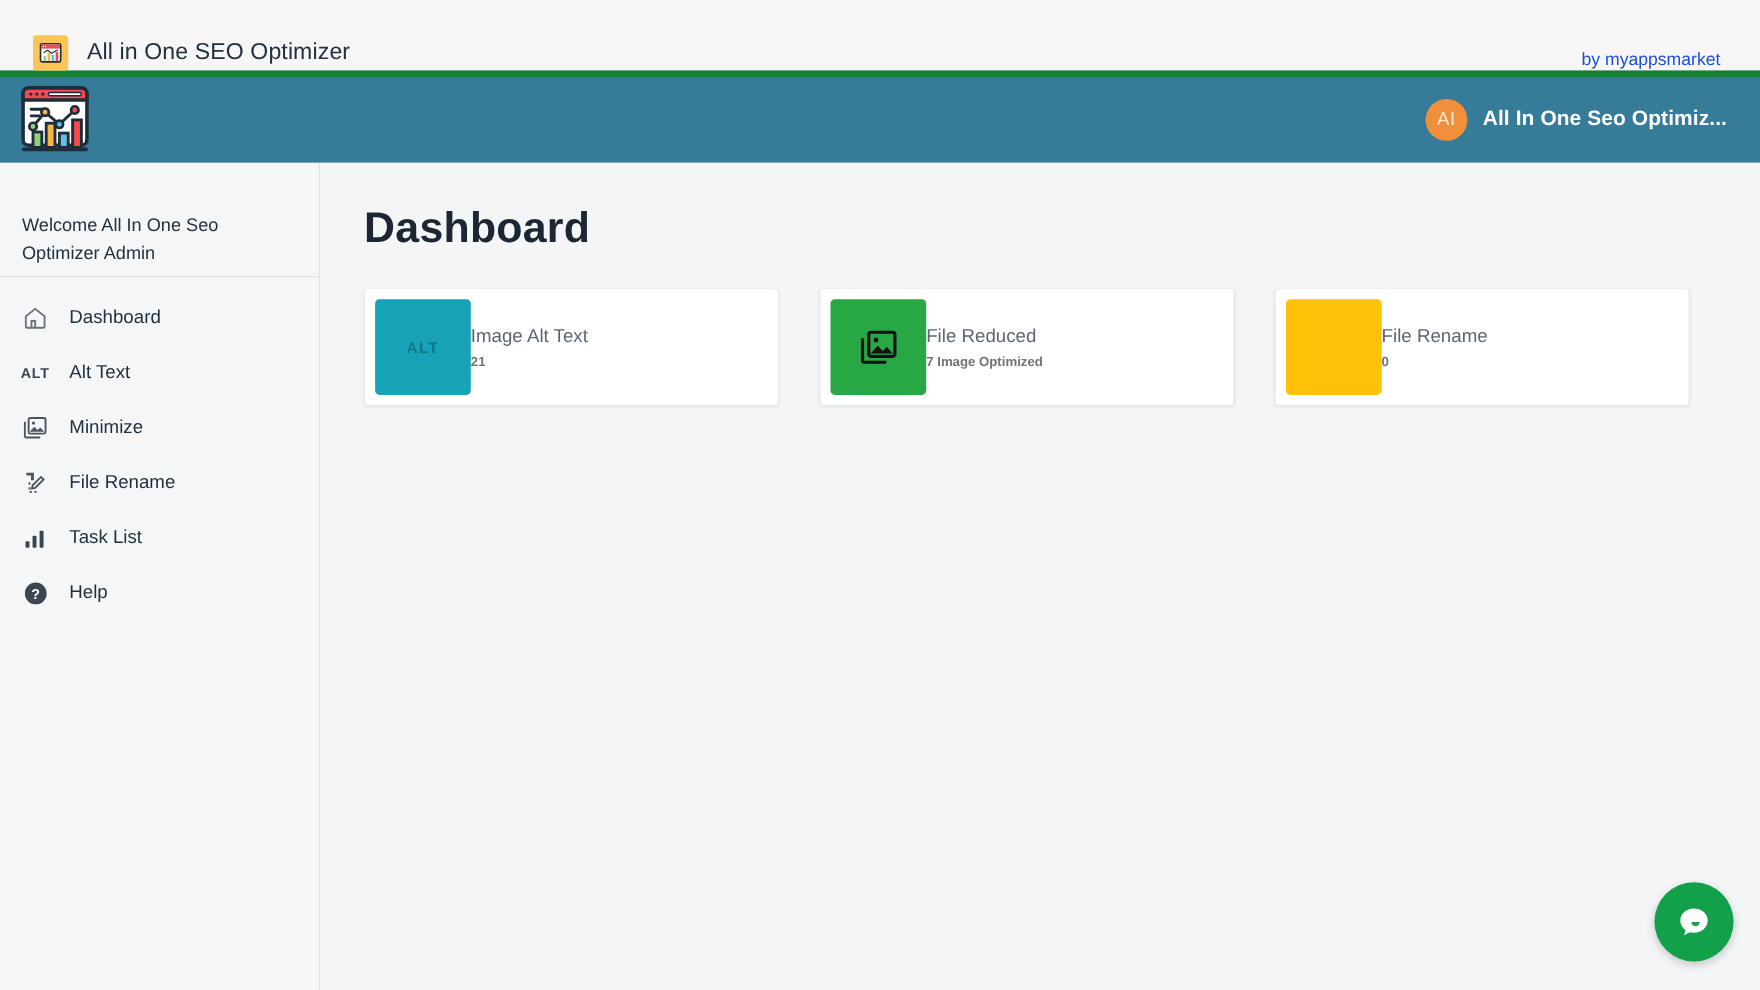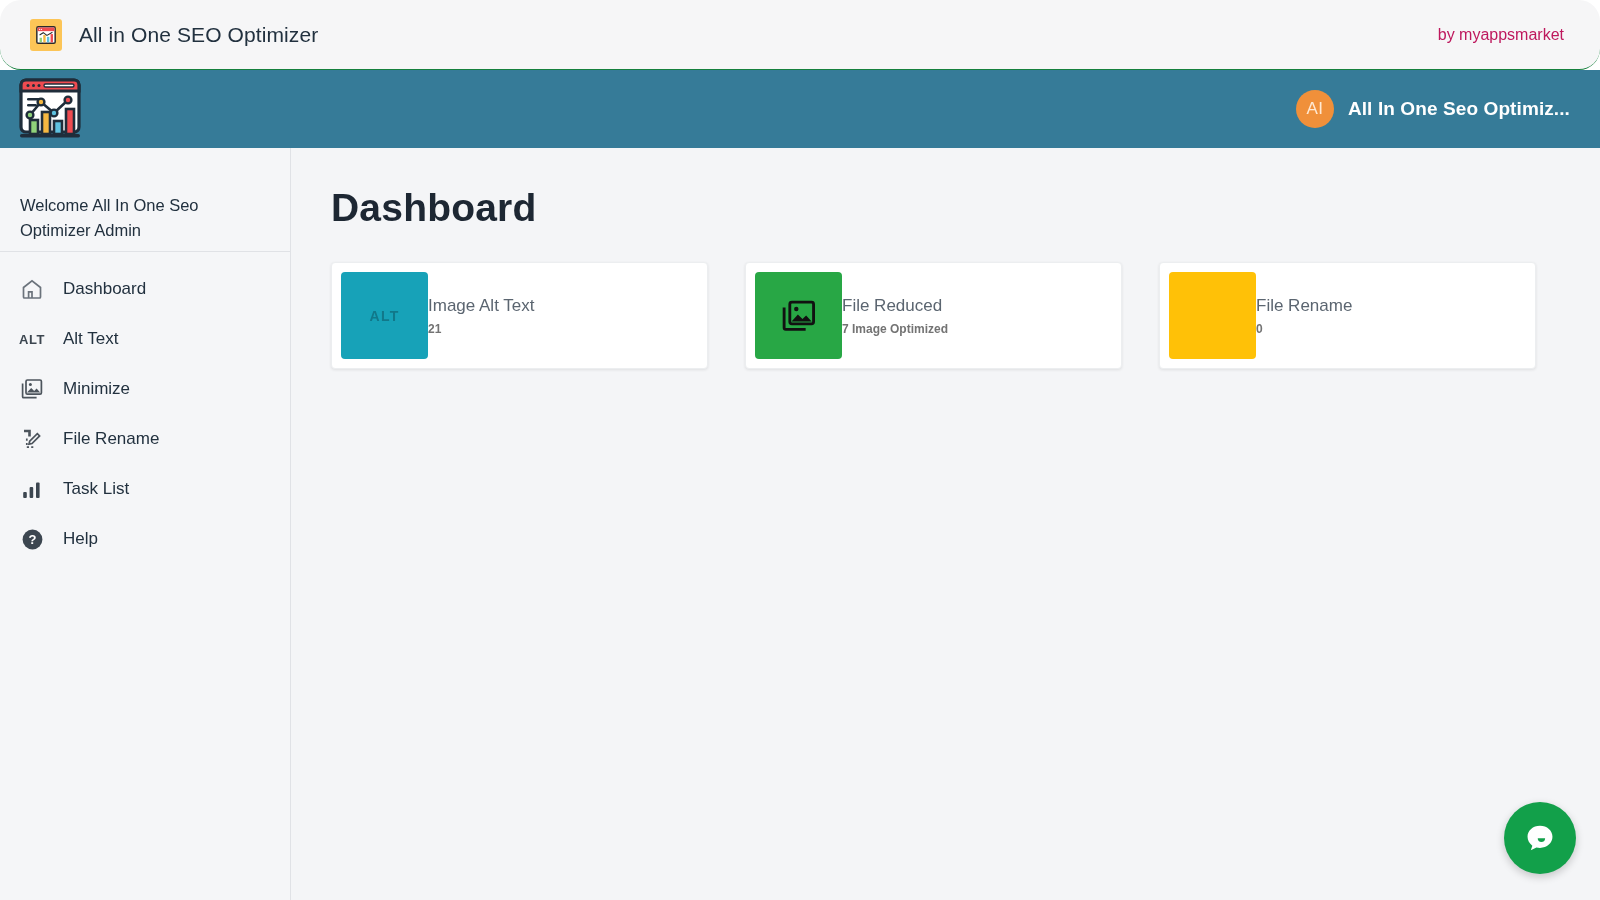--- a/index.html
+++ b/index.html
@@ -8,44 +8,43 @@
     height: 900px;
     overflow: hidden;
     font-family: "Liberation Sans", sans-serif;
     background: #ffffff;
   }
 
   
   .topbar {
     height: 70px;
     background: #f6f6f7;
-    border-bottom: 1px solid #15803d;
-    display: flex;
-    align-items: center;
+    border-bottom: 6px solid #15803d;
+    display: flex;
+    align-items: flex-end;
     padding: 0 30px 0 30px;
     position: relative;
-    border-radius: 21px;
   }
   .brand { display: flex; align-items: center; gap: 17px; }
   .brand-icon {
     width: 32px; height: 32px;
     background: #fcc557;
     border-radius: 3px;
     display: flex; align-items: center; justify-content: center;
   }
   .brand-title {
     font-size: 21px;
     color: #22313f;
     letter-spacing: .1px;
   }
   .byline {
     position: absolute;
     right: 36px;
     font-size: 16px;
-    color: #be185d;
+    color: #1d4ed8;
   }
 
   
   .appheader {
     height: 78px;
     background: #367b98;
     display: flex;
     align-items: center;
     position: relative;
   }

